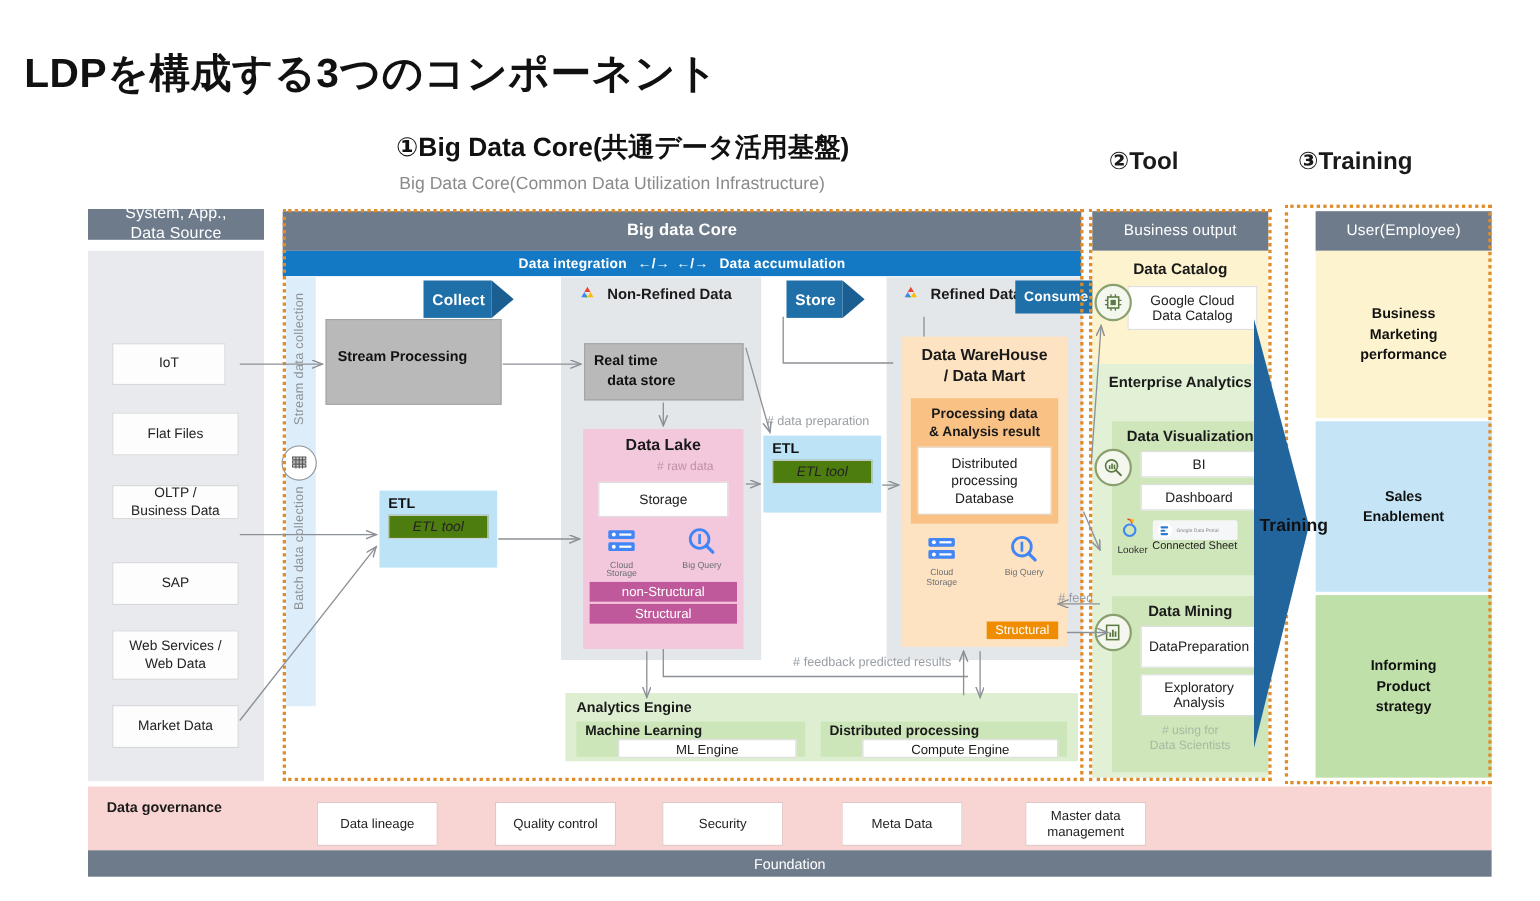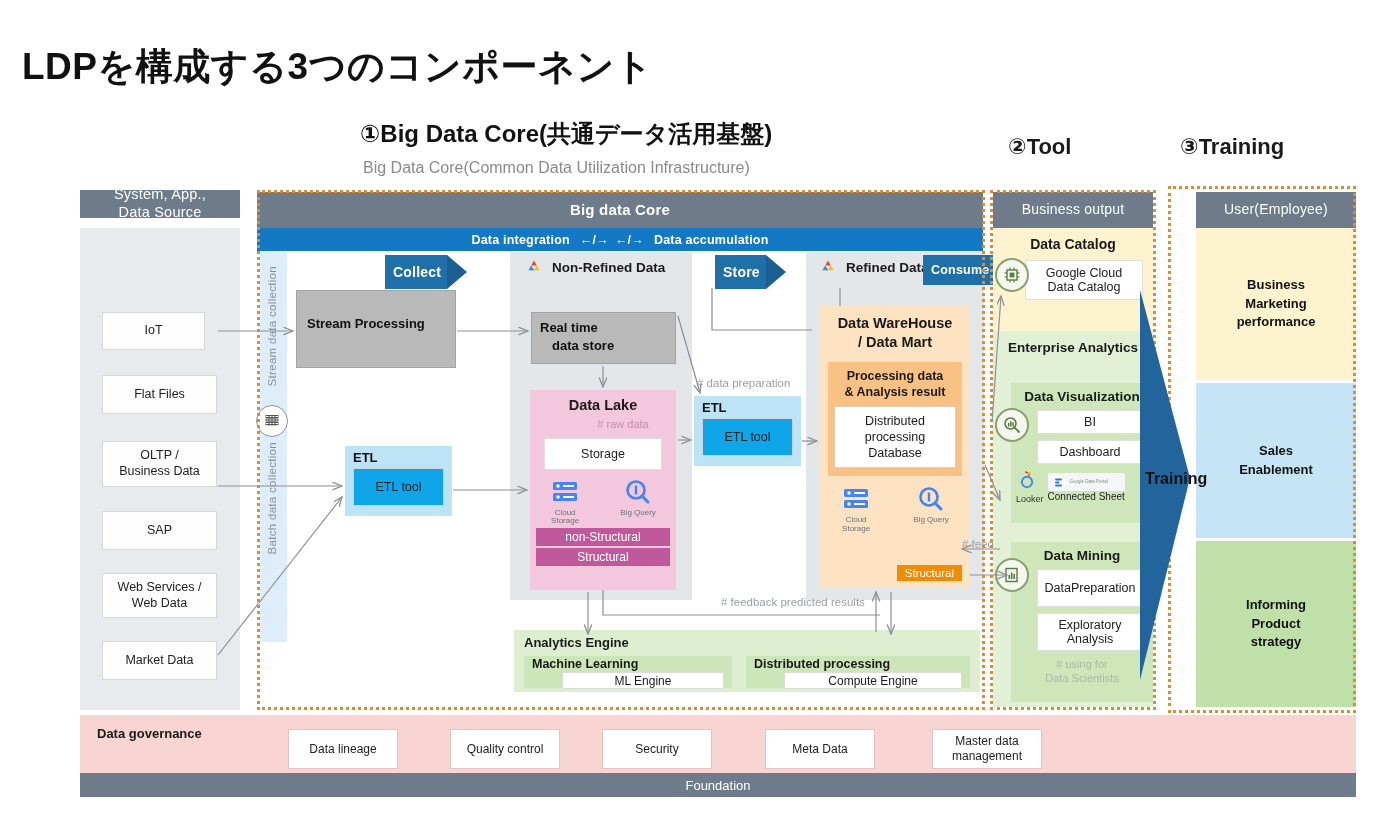--- a/index.html
+++ b/index.html
@@ -73,23 +73,23 @@
   #panel-refined    { left:806px; top:252px; width:178px; height:348px; background:#e4e7ea; }
 
   
   .gray-box {
     background:#b9b9b9; border:1px solid #a3a3a3; color:#111;
     font-size:13px; font-weight:700; padding:24px 10px; line-height:1.35;
   }
   .etl-box { background:#bde3f7; }
   .etl-box .etl-label { font-size:13px; font-weight:700; color:#111; padding:4px 0 3px 8px; }
   .etl-inner {
-    background:#0ea5e9; border:1px solid #cfd3d6; margin:0 8px 8px 8px;
-    height:38px; display:flex; align-items:center; justify-content:center;
-    font-size:12.5px; color:#222;
+    background:#4d7c0f; border:1px solid #cfd3d6; margin:0 8px 8px 8px;
+    height:22px; display:flex; align-items:center; justify-content:center;
+    font-size:12.5px; color:#222;font-style:italic;
   }
 
   #datalake { left:530px; top:390px; width:146px; height:200px; background:#f3c8dd; }
   #datalake .dl-title { font-size:14.5px; font-weight:700; text-align:center; padding-top:7px; }
   #datalake .dl-note { font-size:11px; color:#c38fa9; text-align:center; padding-top:5px;padding-left:40px; }
   .white-sub {
     background:#fff; border:1px solid #dedede; font-size:12.5px; color:#222;
     display:flex; align-items:center; justify-content:center;
   }
   .tag-pink {
@@ -192,21 +192,21 @@
   </div>
 </div>
 <div class="abs" id="src-body"></div>
 
 <div class="abs src-box" style="left:102px;top:312px;width:103px;height:38px;">
   <span>IoT</span>
 </div>
 <div class="abs src-box" style="left:102px;top:375px;width:115px;height:39px;">
   <span>Flat Files</span>
 </div>
-<div class="abs src-box" style="left:102px;top:441px;width:115px;height:46px;">
+<div class="abs src-box" style="left:102px;top:441px;width:115px;height:31px;">
   <div>
     <div>OLTP /</div>
     <div>Business Data</div>
   </div>
 </div>
 <div class="abs src-box" style="left:102px;top:511px;width:115px;height:39px;">
   <span>SAP</span>
 </div>
 <div class="abs src-box" style="left:102px;top:573px;width:115px;height:45px;">
   <div>

